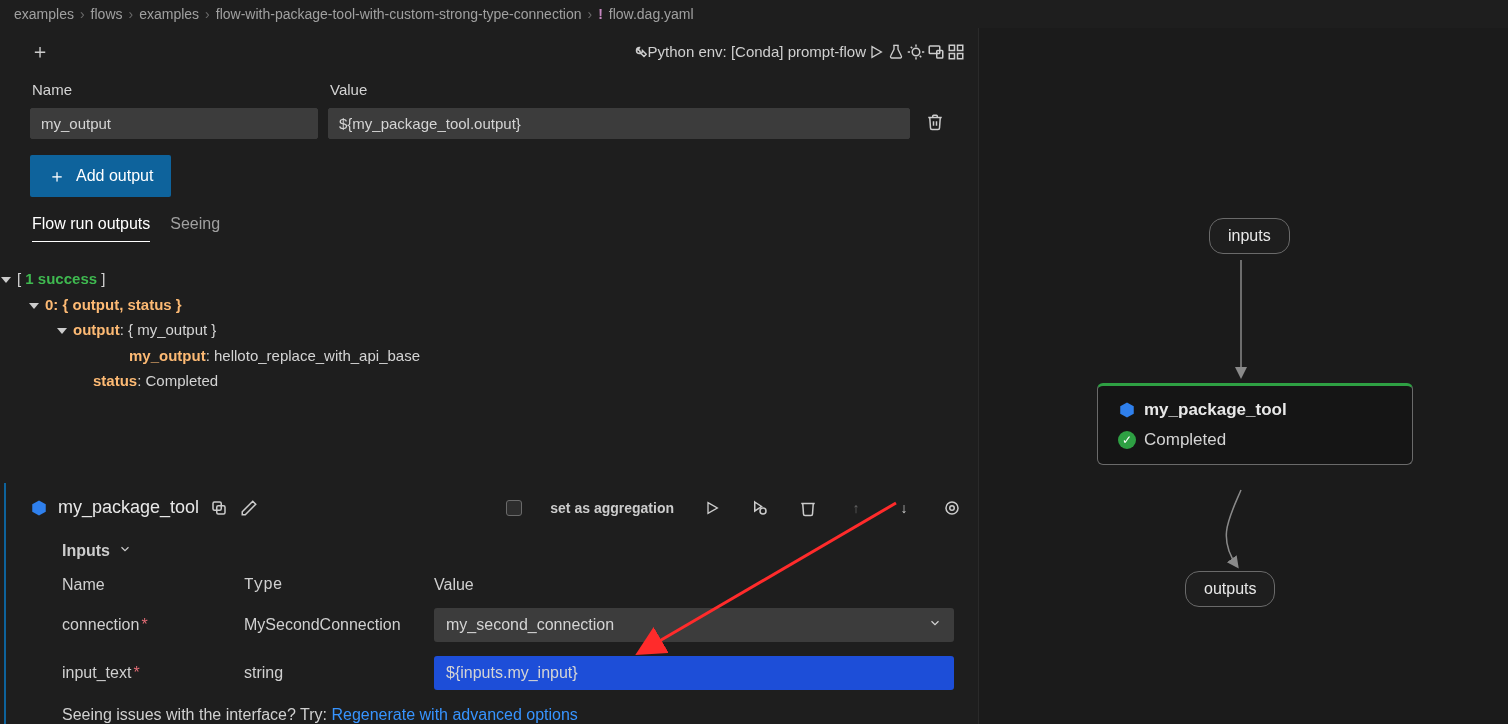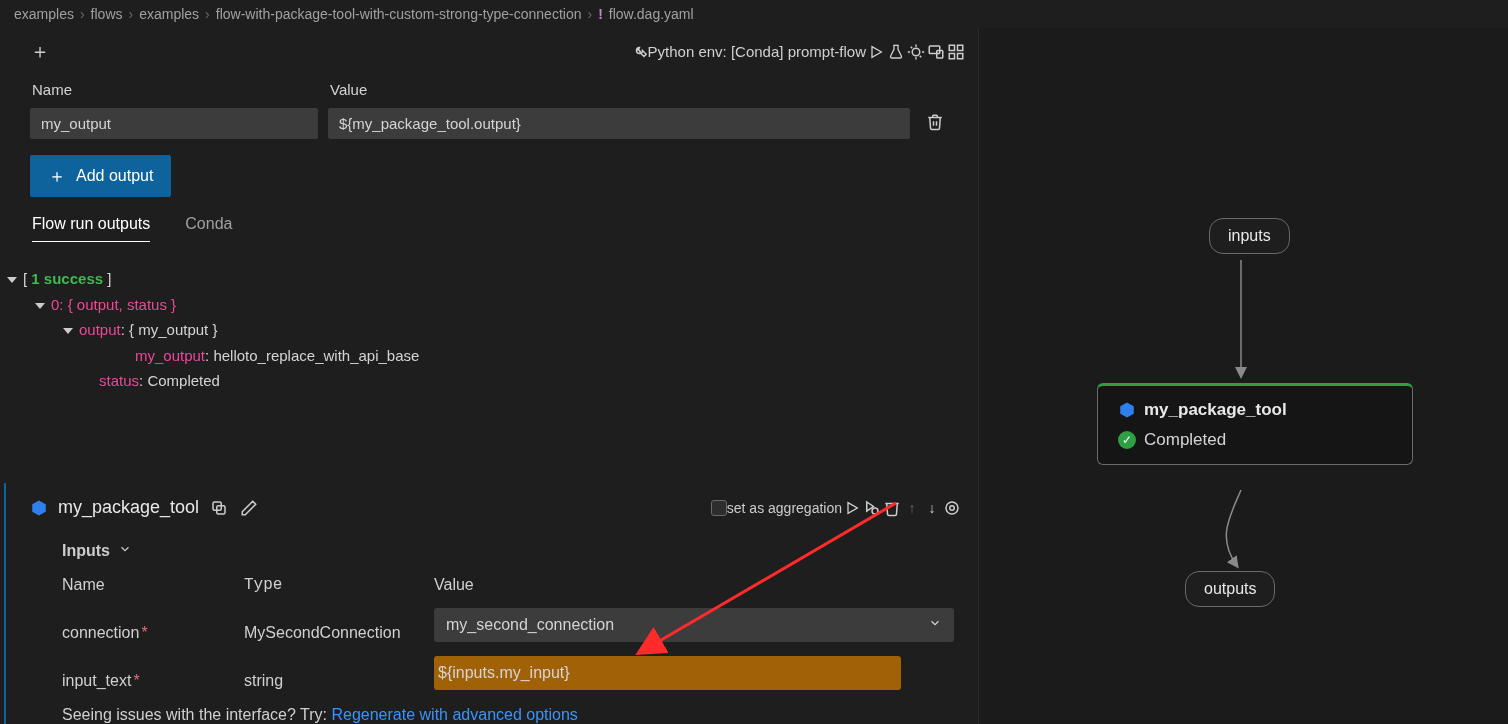--- a/index.html
+++ b/index.html
@@ -94,52 +94,52 @@
     color:#ffffff;
     border:none;
     padding: 9px 18px;
     font-size: 16px;
     display:inline-flex; align-items:center; gap:10px;
     cursor:pointer;
     border-radius:2px;
   }
   .tabs-row {
     display:flex;
-    gap: 35px;
+    gap: 20px;
     padding: 18px 2px 0 2px;
   }
   .tab {
     color:#a0a0a0;
     font-size:16px;
     padding-bottom:8px;
     cursor:pointer;
   }
   .tab.active {
     color:#ffffff;
     border-bottom:1px solid #ffffff;
   }
   .results {
-    padding: 14px 2px 14px 7px;
+    padding: 14px 2px 14px 1px;
     font-size: 15px;
     line-height: 1.7;
     overflow:auto;
     flex:1;
   }
   .caret {
     display:inline-block;
     width:0;height:0;
     border-left:5px solid transparent;
     border-right:5px solid transparent;
     border-top:6px solid #cccccc;
     margin-right:6px;
     vertical-align: middle;
   }
   .bracket { color:#d4d4d4; }
   .success { color:#3fb950; font-weight:bold; }
-  .key { color:#ec4899; font-weight:normal; }
+  .key { color:#fdba74; font-weight:bold; }
   .val-txt { color:#d4d4d4; }
   .indent1 { padding-left: 28px; }
   .indent2 { padding-left: 56px; }
   .indent3 { padding-left: 92px; }
   .indent4 { padding-left: 128px; }
 
   .node-panel {
     border-top: 0;
     padding: 14px 16px 0 24px;
     border-left: 2px solid #0e639c;
@@ -150,54 +150,54 @@
     display:flex;
     align-items:center;
     justify-content: space-between;
   }
   .node-title-wrap { display:flex; align-items:center; gap:10px; }
   .hex-icon {
     width:18px;height:18px;
     display:inline-block;
   }
   .node-title { font-size:18px; color:#e8e8e8; }
-  .node-header-icons { display:flex; align-items:center; gap:0; color:#cccccc; }
+  .node-header-icons { display:flex; align-items:center; gap:28px; color:#cccccc;font-weight:bold; }
   .checkbox {
     width:16px;height:16px;border:1px solid #6a6a6a;border-radius:3px;background:#2d2d2d;
     display:inline-block;
   }
   .inputs-block { padding: 24px 0 0 32px; }
   .inputs-lbl { display:flex; align-items:center; gap:8px; font-weight:bold; font-size:16px; margin-bottom:16px; }
   .inputs-table-head { display:flex; font-size:16px; color:#d0d0d0; margin-bottom:14px; }
   .ih-name { width:182px; }
   .ih-type { width:190px;font-family:Liberation Mono, monospace; }
   .ih-val { flex:1; }
-  .input-row { display:flex; align-items:flex-end; font-size:16px; margin-bottom:14px; }
+  .input-row { display:flex; align-items:center; font-size:16px; margin-bottom:14px; }
   .ir-name { width:182px; color:#d0d0d0; }
   .req { color:#e06c75; margin-left:2px; }
   .ir-type { width:190px; color:#d0d0d0; }
   .ir-val-wrap { position:relative;border-radius:10px; }
   .select-box {
     width: 520px;
     background:#3c3c3c;
     color:#d4d4d4;
     padding: 8px 34px 8px 12px;
     font-size:16px;
     border-radius:3px;
     position:relative;
   }
   .select-box .chev {
     position:absolute;
     right:12px; top:50%; transform:translateY(-50%);
   }
   .val-input {
-    width: 467px;
-    background:#a16207;
+    width: 520px;
+    background:#1d4ed8;
     color:#d4d4d4;
-    padding: 8px 4px;
+    padding: 8px 12px;
     font-size:16px;
     border-radius:3px;
     border:none;
   }
   .issues-line { font-size:16px; color:#d0d0d0; padding-top:2px;margin-top:6px; }
   .issues-line a { color:#3794ff; text-decoration:none; cursor:pointer; }
 
   
   .right-pane {
     flex:1;
@@ -320,21 +320,21 @@
             </svg>
         </span>
       </div>
       <button class="add-btn">
         <span style="font-size:18px;">＋</span>
         <span>Add output</span>
       </button>
 
       <div class="tabs-row">
         <div class="tab active">Flow run outputs</div>
-        <div class="tab">Conda</div>
+        <div class="tab">Seeing</div>
       </div>
     </div>
 
     <div class="results">
       <div><span class="caret"></span><span class="bracket">[ </span><span class="success">1 success</span><span class="bracket"> ]</span></div>
       <div class="indent1"><span class="caret"></span><span class="key">0: { output, status }</span></div>
       <div class="indent2"><span class="caret"></span><span class="key">output</span><span class="val-txt">: </span><span class="val-txt">{ my_output }</span></div>
       <div class="indent4"><span class="key">my_output</span><span class="val-txt">: </span><span class="val-txt">helloto_replace_with_api_base</span></div>
       <div class="indent3"><span class="key">status</span><span class="val-txt">: </span><span class="val-txt">Completed</span></div>
     </div>

